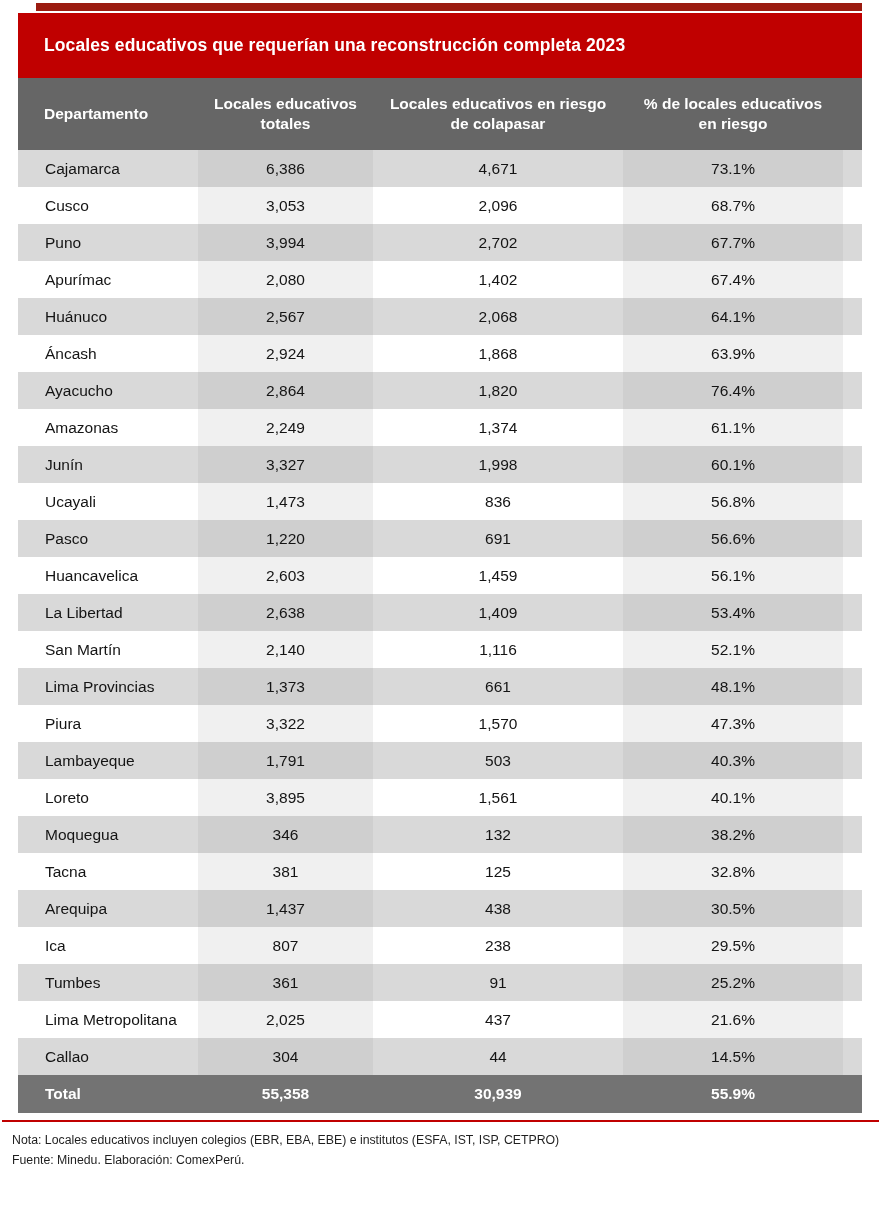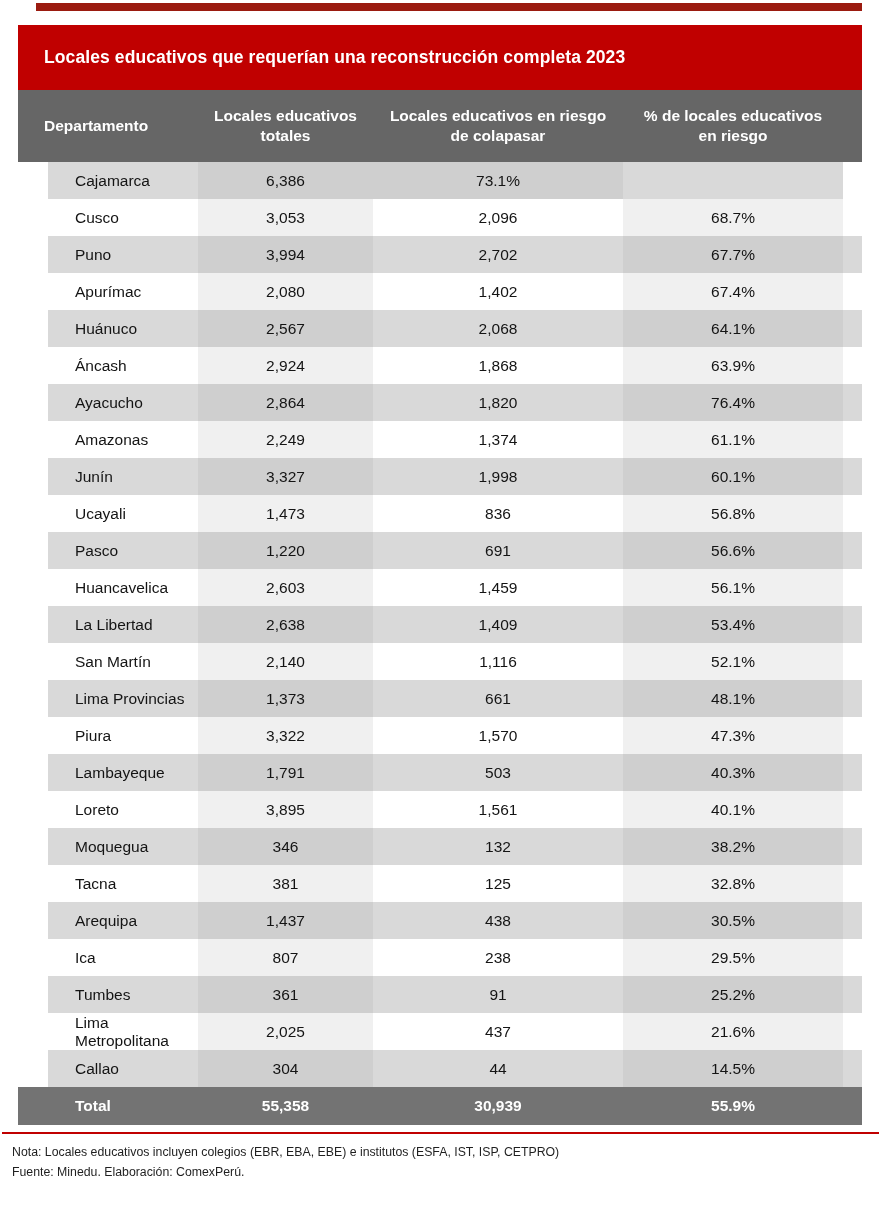--- a/index.html
+++ b/index.html
@@ -4,39 +4,39 @@
 <style>
   html,body{margin:0;padding:0;}
   body{
     width:879px;height:1226px;position:relative;background:#ffffff;
     font-family:"Liberation Sans","DejaVu Sans",sans-serif;
     -webkit-font-smoothing:antialiased;
   }
   .top-strip{
     position:absolute;left:36px;top:3px;width:826px;height:8px;
   }
-  .sheet{position:absolute;left:18px;top:25px;width:844px;}
+  .sheet{position:absolute;left:18px;top:13px;width:844px;}
   .title-bar{
     height:65px;display:flex;align-items:center;
     color:#ffffff;font-weight:bold;font-size:17.5px;letter-spacing:.1px;
     padding-left:26px;box-sizing:border-box;
   }
   .header-row{
     display:grid;grid-template-columns:180px 175px 250px 220px 1fr;
     height:72px;color:#ffffff;font-weight:bold;font-size:15.5px;line-height:1.3;
   }
   .hcell{display:flex;align-items:center;justify-content:center;text-align:center;padding:0 12px;box-sizing:border-box;}
   .hcell.first{justify-content:flex-start;text-align:center;padding-left:26px;}
   .tbody{display:block;}
   .row{
     display:grid;grid-template-columns:180px 175px 250px 220px 1fr;
     height:37px;font-size:15.5px;color:#141414;
   }
   .cell{display:flex;align-items:center;justify-content:center;height:100%;box-sizing:border-box;}
-  .cell.dept{justify-content:flex-start;padding-left:27px;margin-left:30px;}
+  .cell.dept{justify-content:flex-start;padding-left:27px;}
   .row:nth-child(odd) .cell{background:#d9d9d9;}
   .row:nth-child(odd) .cell.tint{background:#cfcfcf;}
   .row:nth-child(even) .cell{background:#ffffff;}
   .row:nth-child(even) .cell.tint{background:#f0f0f0;}
   .total-row{
     display:grid;grid-template-columns:180px 175px 250px 220px 1fr;
     height:38px;color:#ffffff;font-weight:bold;font-size:15.5px;
   }
   .total-row .cell{background:transparent;}
   .divider{
@@ -62,20 +62,21 @@
     <div class="hcell">Locales educativos totales</div>
     <div class="hcell">Locales educativos en riesgo de colapasar</div>
     <div class="hcell">% de locales educativos en riesgo</div>
     <div class="hcell"></div>
   </div>
 
   <div class="tbody">
       <div class="row">
     <div class="cell dept">Cajamarca</div>
     <div class="cell tint">6,386</div>
+    <div class="cell">4,671</div>
     <div class="cell tint">73.1%</div>
     <div class="cell"></div>
   </div>
       <div class="row">
     <div class="cell dept">Cusco</div>
     <div class="cell tint">3,053</div>
     <div class="cell">2,096</div>
     <div class="cell tint">68.7%</div>
     <div class="cell"></div>
   </div>

